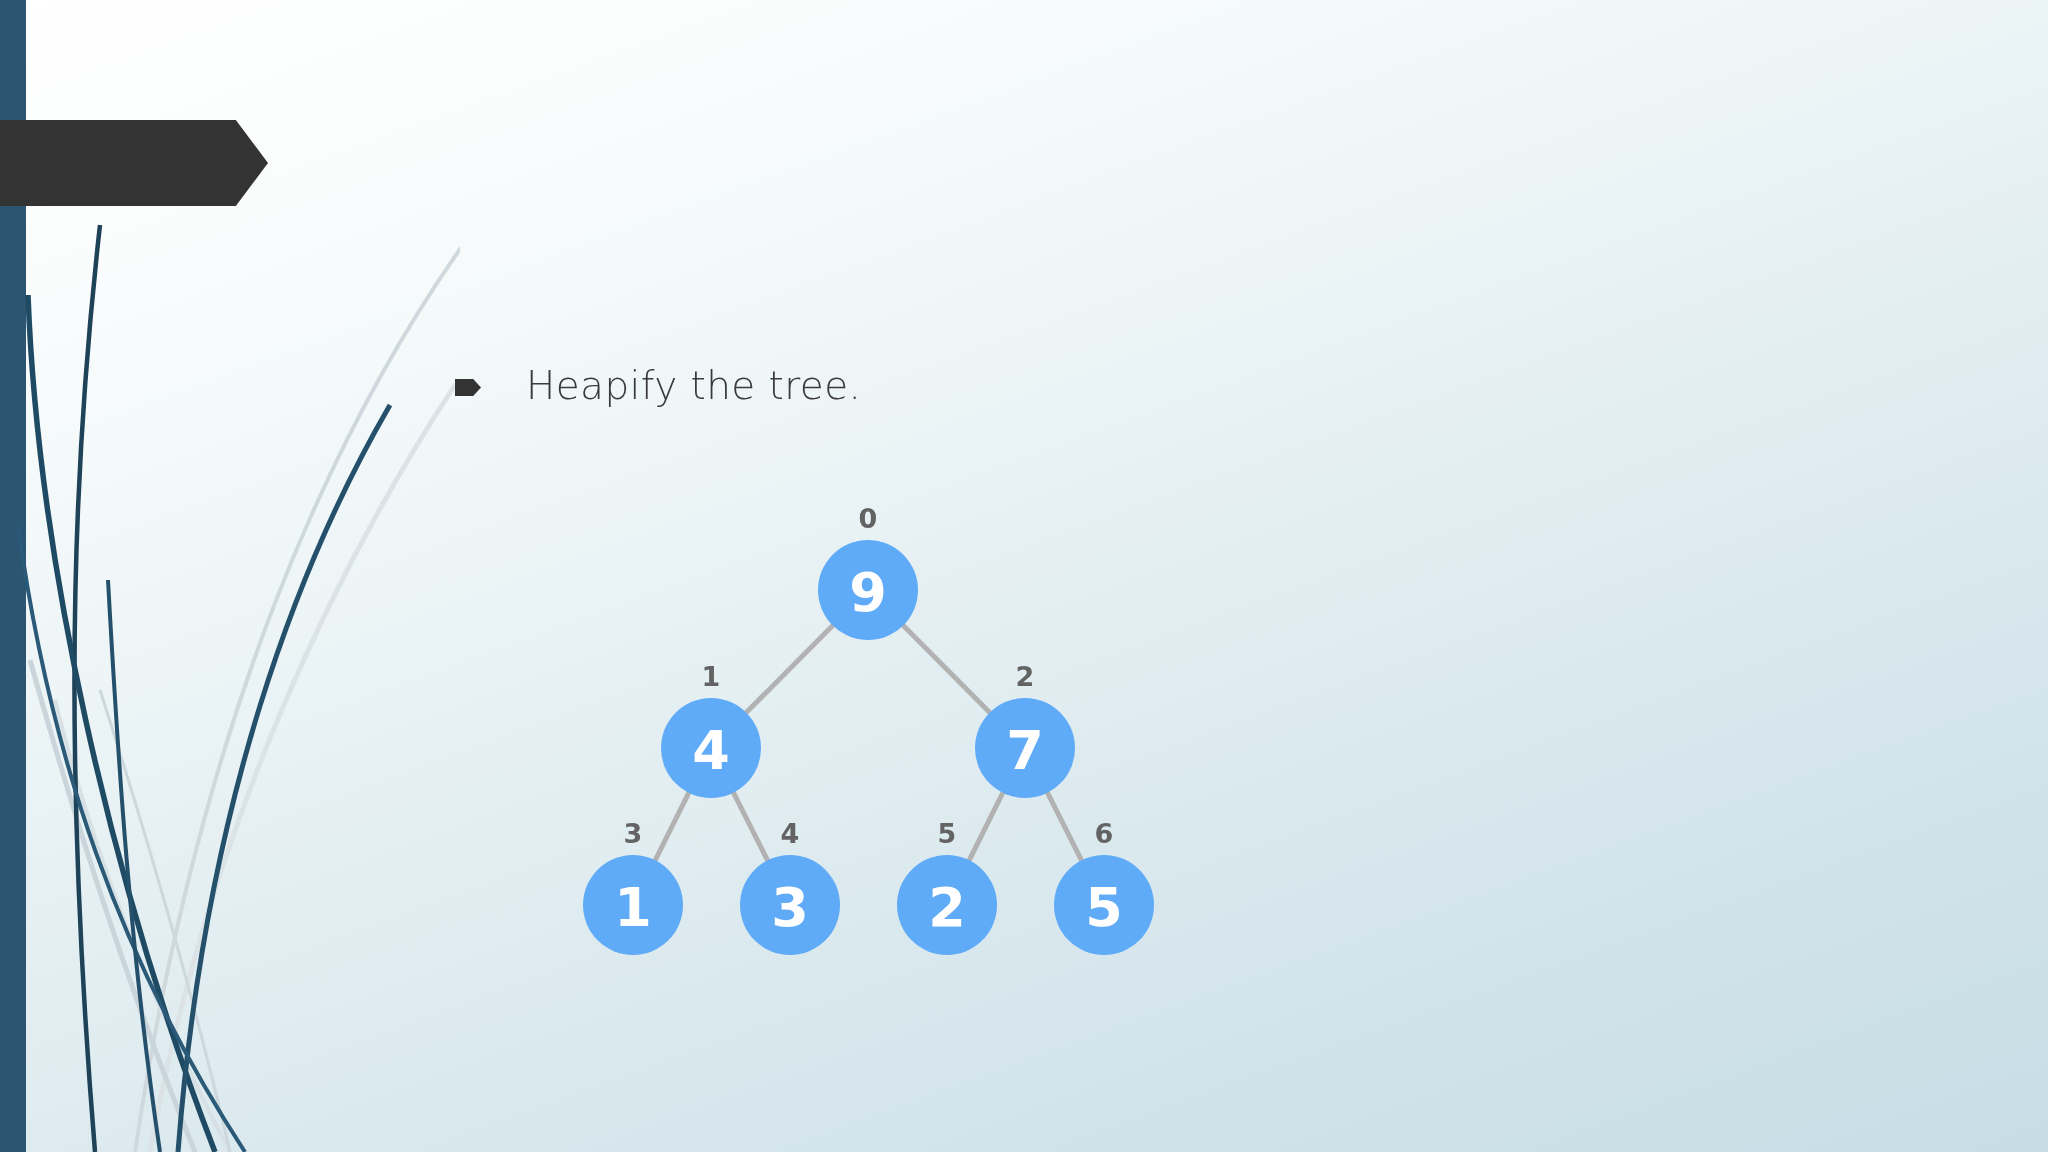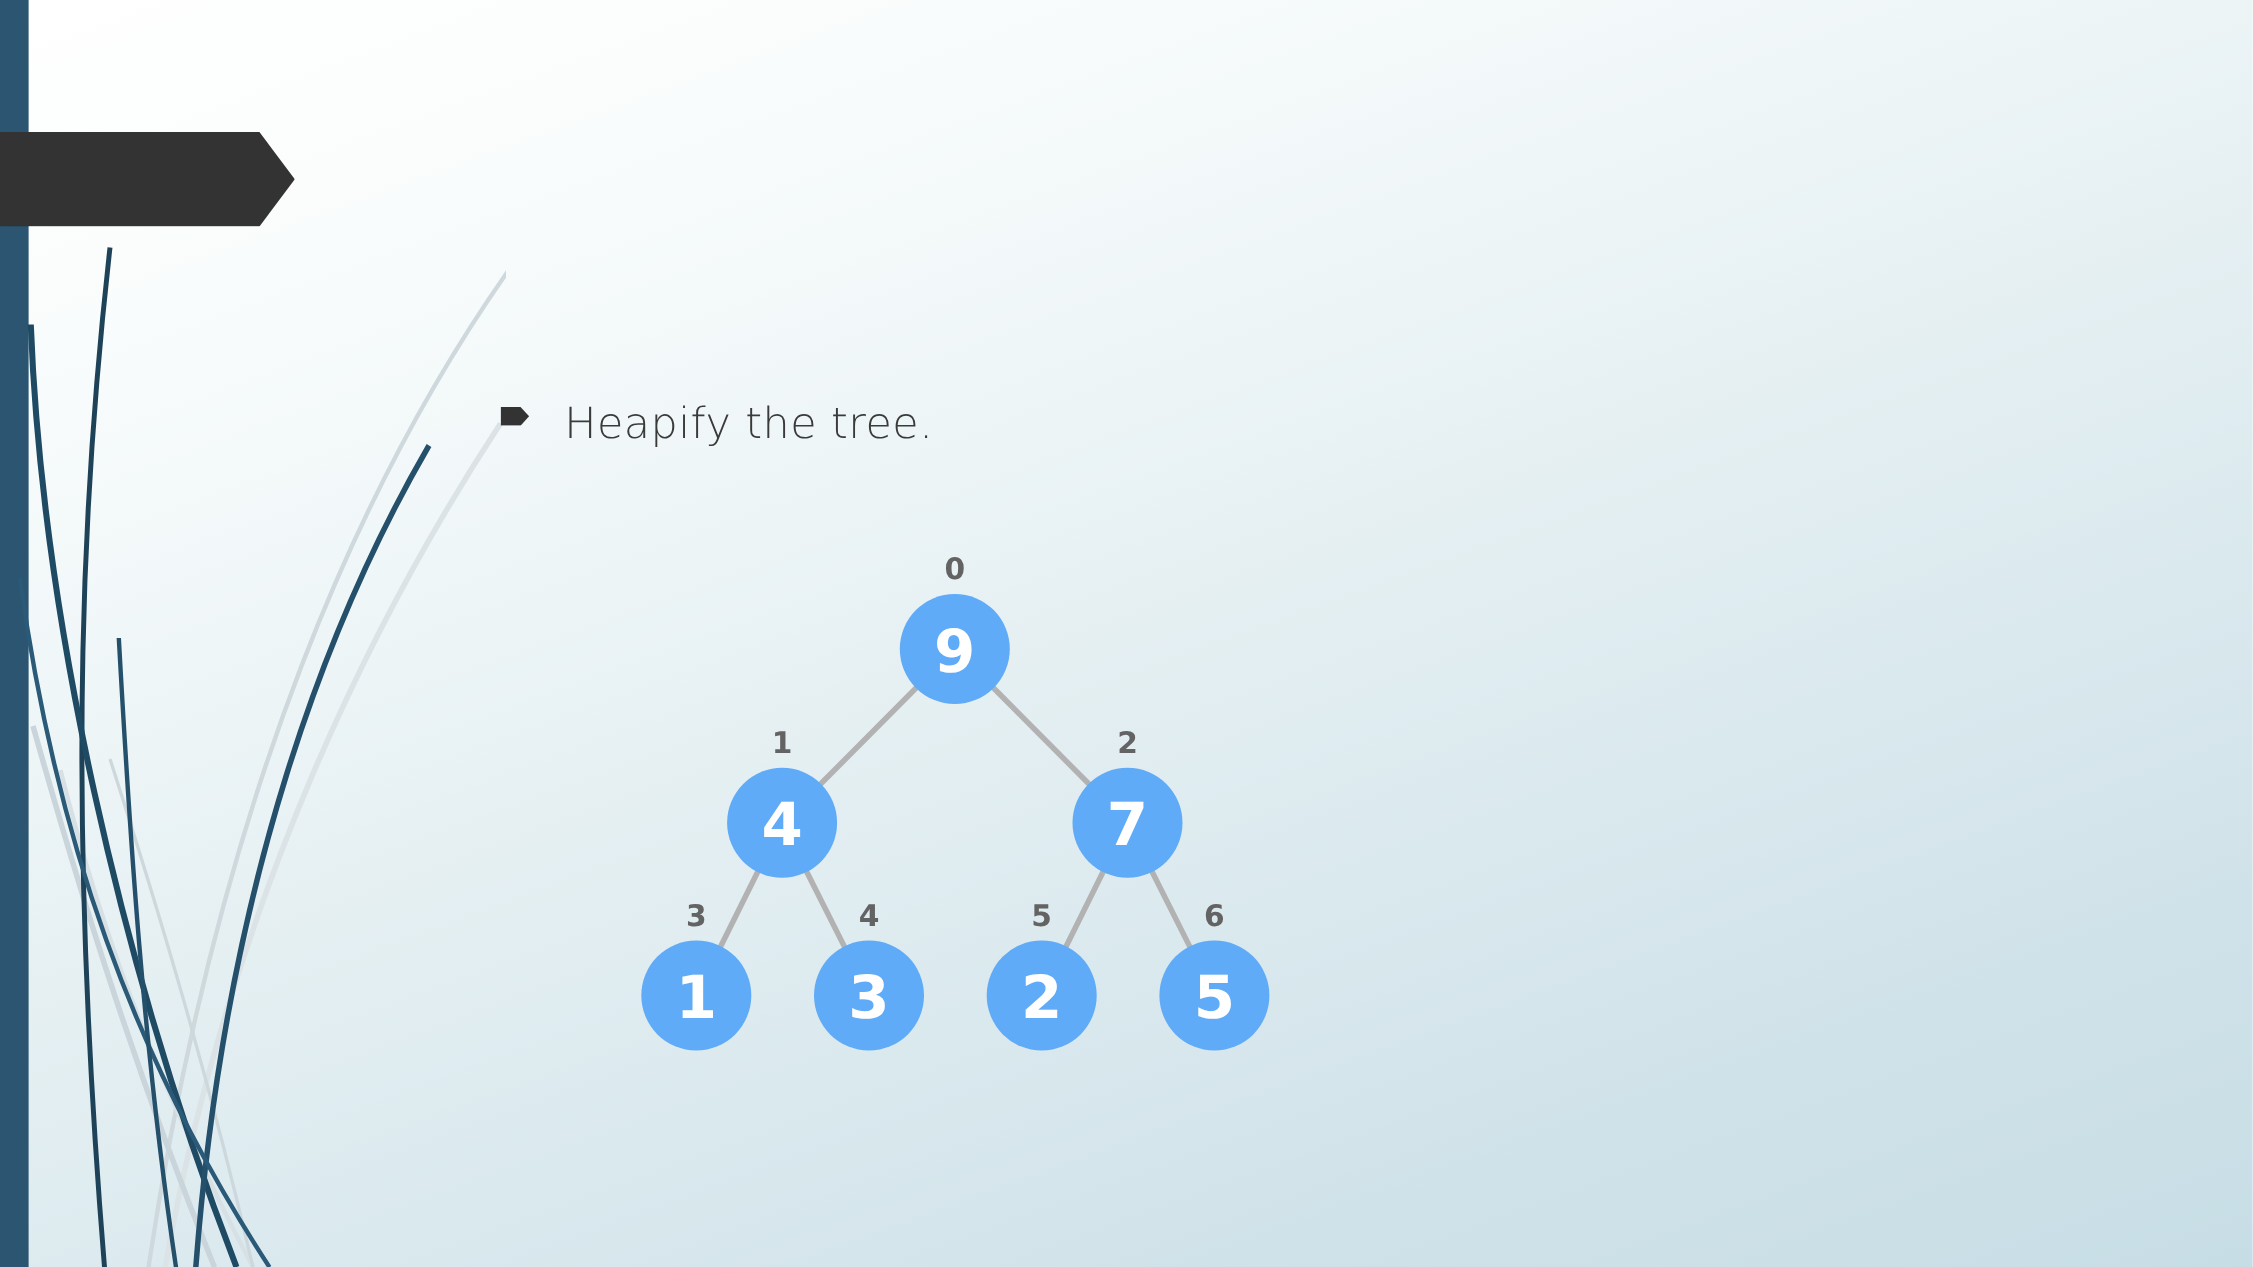--- a/index.html
+++ b/index.html
@@ -59,22 +59,22 @@
     clip-path: polygon(0 0, 88% 0, 100% 50%, 88% 100%, 0 100%);
     box-shadow: 2px 2px 4px rgba(0,0,0,0.18);
   }
 
   
   .bullet-row {
     position: absolute;
     left: 455px;
     top: 366px;
     display: flex;
-    align-items: flex-start;
-    gap: 32px;
+    align-items: center;
+    gap: 45px;
   }
   .bullet-marker {
     width: 26px;
     height: 17px;
     background: #333333;
     clip-path: polygon(0 0, 70% 0, 100% 50%, 70% 100%, 0 100%);
     flex: 0 0 auto;
     margin-top: 4px;
   }
   .bullet-text {

